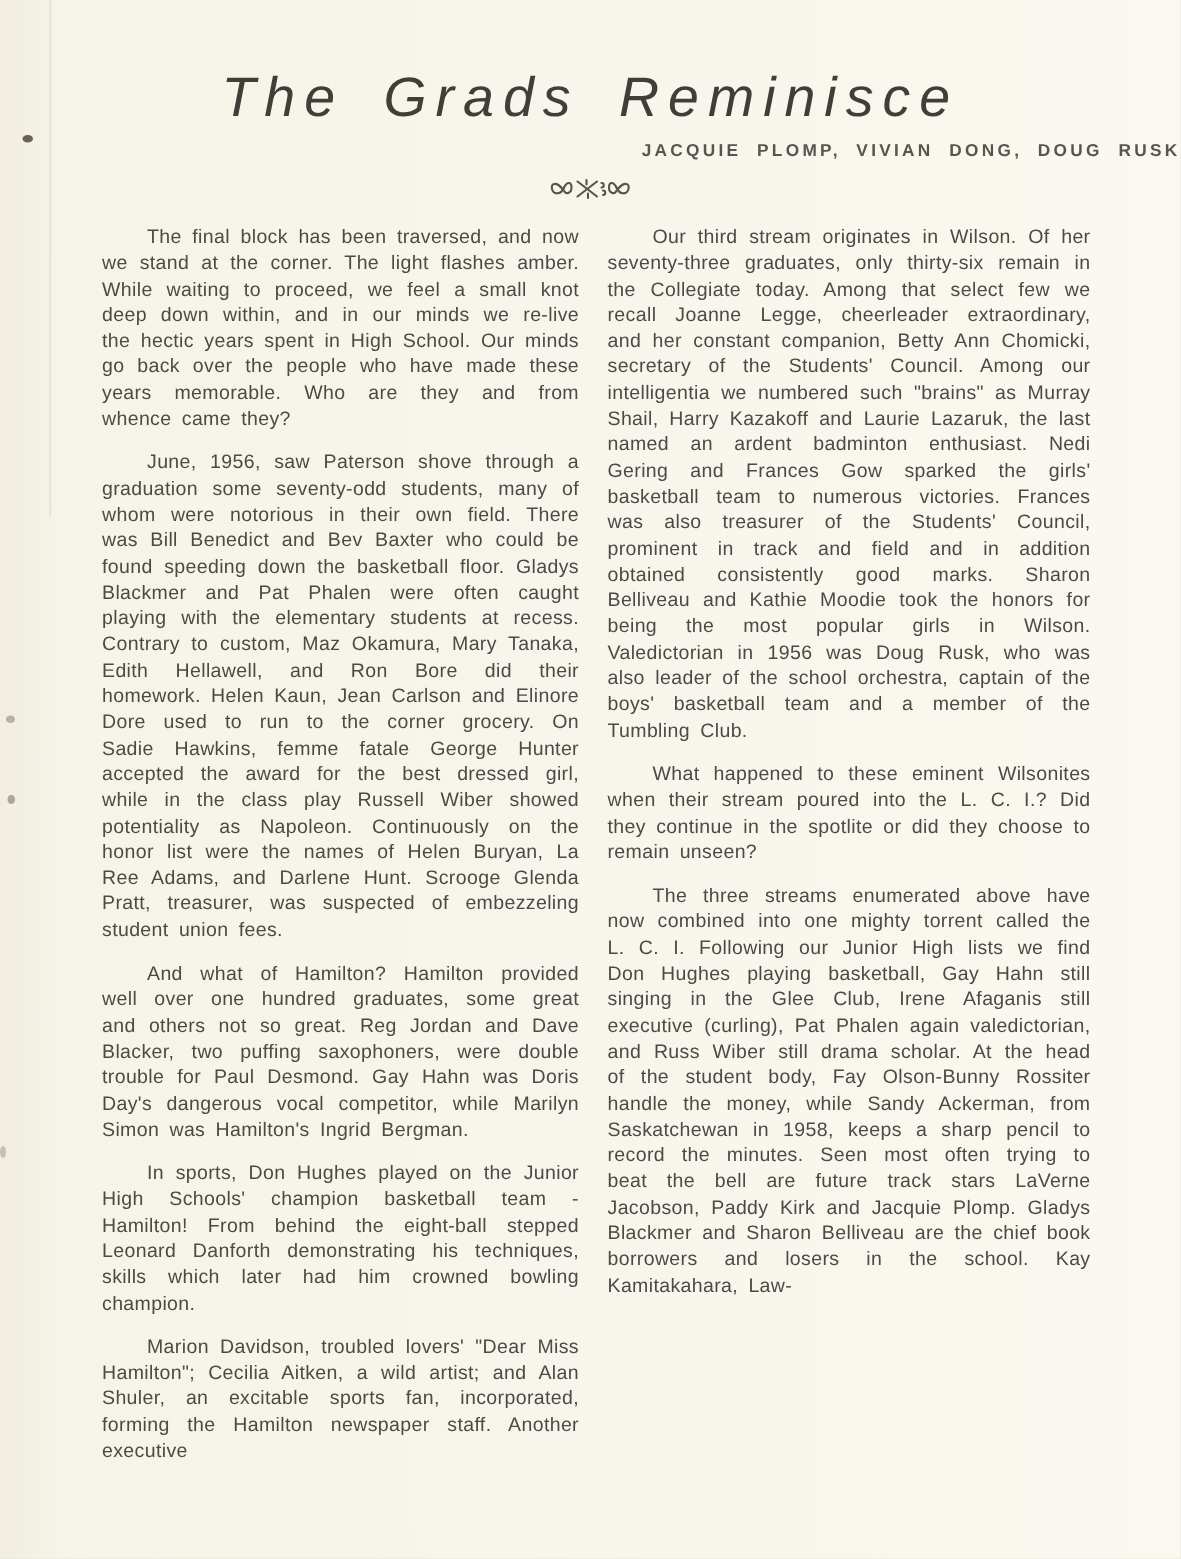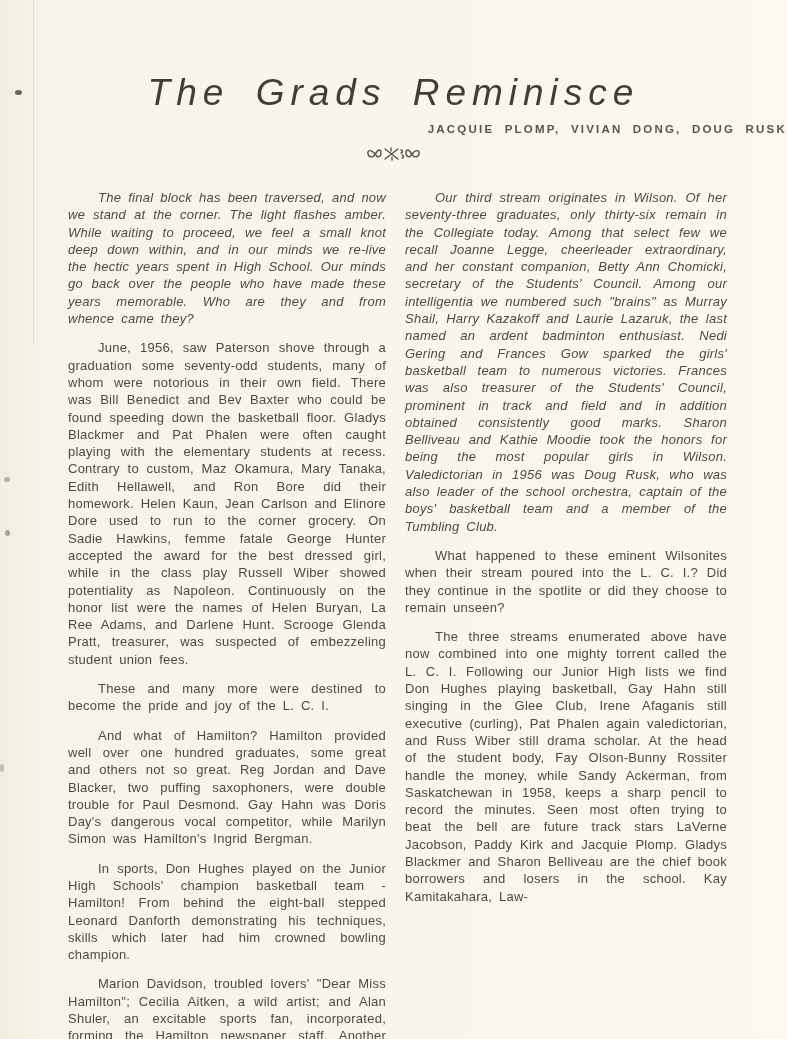--- a/index.html
+++ b/index.html
@@ -17,21 +17,21 @@
   .edge-line {
     position: absolute; left: 33px; top: 0; width: 1px; height: 345px;
     background: rgba(170,165,140,0.22);
   }
   .speck { position: absolute; border-radius: 50%; }
   .speck.s1 { left: 15px; top: 90px;  width: 7px; height: 5px; background: #4d4a3c; opacity: .85; }
   .speck.s2 { left: 4px;  top: 477px; width: 6px; height: 5px; background: #8f8a74; opacity: .6; }
   .speck.s3 { left: 5px;  top: 530px; width: 5px; height: 6px; background: #7c775f; opacity: .6; }
   .speck.s4 { left: 0px;  top: 764px; width: 4px; height: 8px; background: #9a9478; opacity: .5; }
 
-  header { text-align: center; padding-top: 72px; }
+  header { text-align: center; padding-top: 44px; }
   .title {
     margin: 0;
     font-style: italic;
     font-weight: 400;
     font-size: 37px;
     letter-spacing: 6px;
     word-spacing: 10px;
     color: #3f3e39;
   }
   .byline {
@@ -54,21 +54,21 @@
   .col { color: #4b4a44; font-size: 13px; line-height: 17.3px; }
   .col.left  { width: 318px; margin-right: 19px; }
   .col.right { width: 322px; }
   .col p {
     margin: 12px 0 0 0;
     text-align: justify;
     text-indent: 30px;
     letter-spacing: 0.25px;
     word-spacing: 3px;
   }
-  .col p:first-child { margin-top: 12px; font-style: italic; }
+  .col p:first-child { margin-top: 0; }
   .col p.no-indent { text-indent: 0; }
 </style>
 </head>
 <body>
 
 <div class="page">
   <div class="edge-line"></div>
   <div class="speck s1"></div>
   <div class="speck s2"></div>
   <div class="speck s3"></div>
@@ -87,21 +87,20 @@
         <path d="M46,8 C44,4 41,4 41,8 C41,12 45,13 46,10"></path>
         <path d="M36,5 C38,5 38,8 36,8 M37,10 C39,10 39,13 37,13"></path>
       </svg>
     </div>
   </header>
 
   <main class="columns">
     <section class="col left">
       <p>The final block has been traversed, and now we stand at the corner. The light flashes amber. While waiting to proceed, we feel a small knot deep down within, and in our minds we re-live the hectic years spent in High School. Our minds go back over the people who have made these years memorable. Who are they and from whence came they?</p>
       <p>June, 1956, saw Paterson shove through a graduation some seventy-odd students, many of whom were notorious in their own field. There was Bill Benedict and Bev Baxter who could be found speeding down the basketball floor. Gladys Blackmer and Pat Phalen were often caught playing with the elementary students at recess. Contrary to custom, Maz Okamura, Mary Tanaka, Edith Hellawell, and Ron Bore did their homework. Helen Kaun, Jean Carlson and Elinore Dore used to run to the corner grocery. On Sadie Hawkins, femme fatale George Hunter accepted the award for the best dressed girl, while in the class play Russell Wiber showed potentiality as Napoleon. Continuously on the honor list were the names of Helen Buryan, La Ree Adams, and Darlene Hunt. Scrooge Glenda Pratt, treasurer, was suspected of embezzeling student union fees.</p>
-      <p>These and many more were destined to become the pride and joy of the L. C. I.</p>
       <p>And what of Hamilton? Hamilton provided well over one hundred graduates, some great and others not so great. Reg Jordan and Dave Blacker, two puffing saxophoners, were double trouble for Paul Desmond. Gay Hahn was Doris Day's dangerous vocal competitor, while Marilyn Simon was Hamilton's Ingrid Bergman.</p>
       <p>In sports, Don Hughes played on the Junior High Schools' champion basketball team - Hamilton! From behind the eight-ball stepped Leonard Danforth demonstrating his techniques, skills which later had him crowned bowling champion.</p>
       <p>Marion Davidson, troubled lovers' "Dear Miss Hamilton"; Cecilia Aitken, a wild artist; and Alan Shuler, an excitable sports fan, incorporated, forming the Hamilton newspaper staff. Another executive</p>
     </section>
 
     <section class="col right">
       <p>Our third stream originates in Wilson. Of her seventy-three graduates, only thirty-six remain in the Collegiate today. Among that select few we recall Joanne Legge, cheerleader extraordinary, and her constant companion, Betty Ann Chomicki, secretary of the Students' Council. Among our intelligentia we numbered such "brains" as Murray Shail, Harry Kazakoff and Laurie Lazaruk, the last named an ardent badminton enthusiast. Nedi Gering and Frances Gow sparked the girls' basketball team to numerous victories. Frances was also treasurer of the Students' Council, prominent in track and field and in addition obtained consistently good marks. Sharon Belliveau and Kathie Moodie took the honors for being the most popular girls in Wilson. Valedictorian in 1956 was Doug Rusk, who was also leader of the school orchestra, captain of the boys' basketball team and a member of the Tumbling Club.</p>
       <p>What happened to these eminent Wilsonites when their stream poured into the L. C. I.? Did they continue in the spotlite or did they choose to remain unseen?</p>
       <p>The three streams enumerated above have now combined into one mighty torrent called the L. C. I. Following our Junior High lists we find Don Hughes playing basketball, Gay Hahn still singing in the Glee Club, Irene Afaganis still executive (curling), Pat Phalen again valedictorian, and Russ Wiber still drama scholar. At the head of the student body, Fay Olson-Bunny Rossiter handle the money, while Sandy Ackerman, from Saskatchewan in 1958, keeps a sharp pencil to record the minutes. Seen most often trying to beat the bell are future track stars LaVerne Jacobson, Paddy Kirk and Jacquie Plomp. Gladys Blackmer and Sharon Belliveau are the chief book borrowers and losers in the school. Kay Kamitakahara, Law-</p>
 

